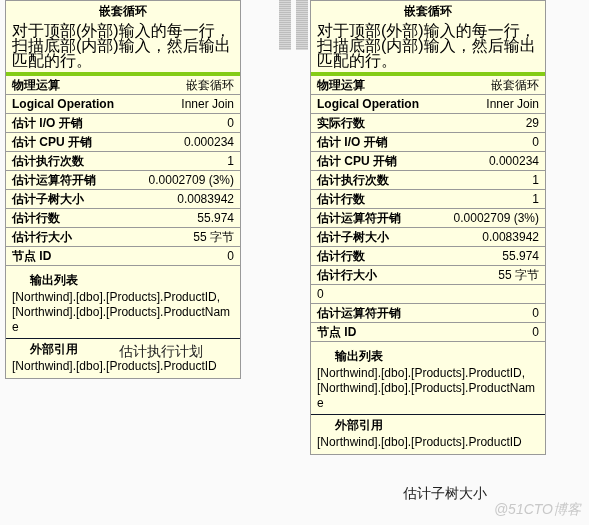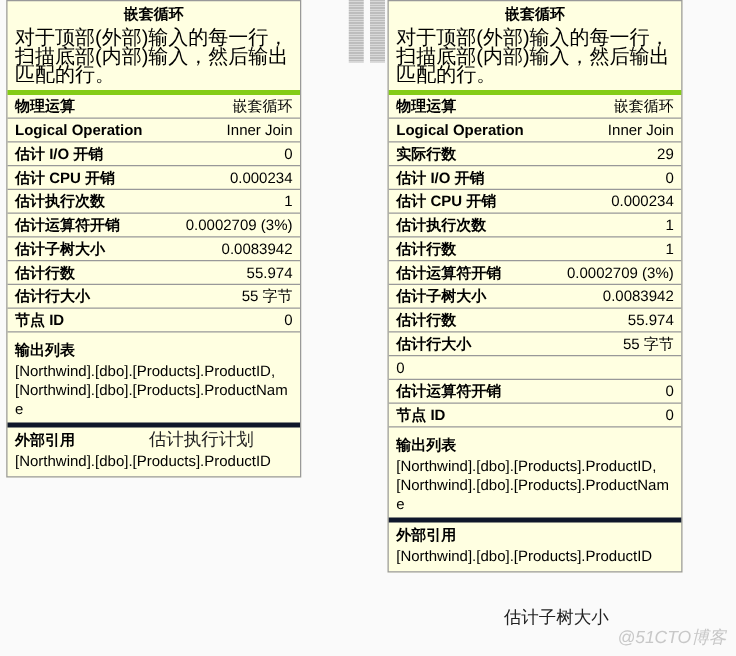--- a/index.html
+++ b/index.html
@@ -43,28 +43,29 @@
     line-height: 16px;
     font-size: 12px;
     gap: 18px;
   }
   .kv-row .k { font-weight: bold; }
   .kv-row .v { font-weight: normal; text-align: right; }
   .section-title {
     font-weight: bold;
     padding: 6px 6px 1px 6px;
     font-size: 12px;
+    margin-left: 18px;
   }
   .plain-text {
     padding: 0 6px 2px 6px;
     font-size: 12px;
     line-height: 15px;
     word-break: break-all;
   }
-  .plain-text.bordered { border-bottom: 4px solid #0f172a; padding-bottom: 3px; }
+  .plain-text.bordered { border-bottom: 1px solid #0f172a; padding-bottom: 3px; }
   .caption {
     position: absolute;
     font-size: 14px;
     color: #222;
     text-align: center;
     width: 280px;
   }
   .caption-left { left: 21px; top: 343px; }
   .caption-right { left: 305px; top: 485px; }
   .side-stripe {

